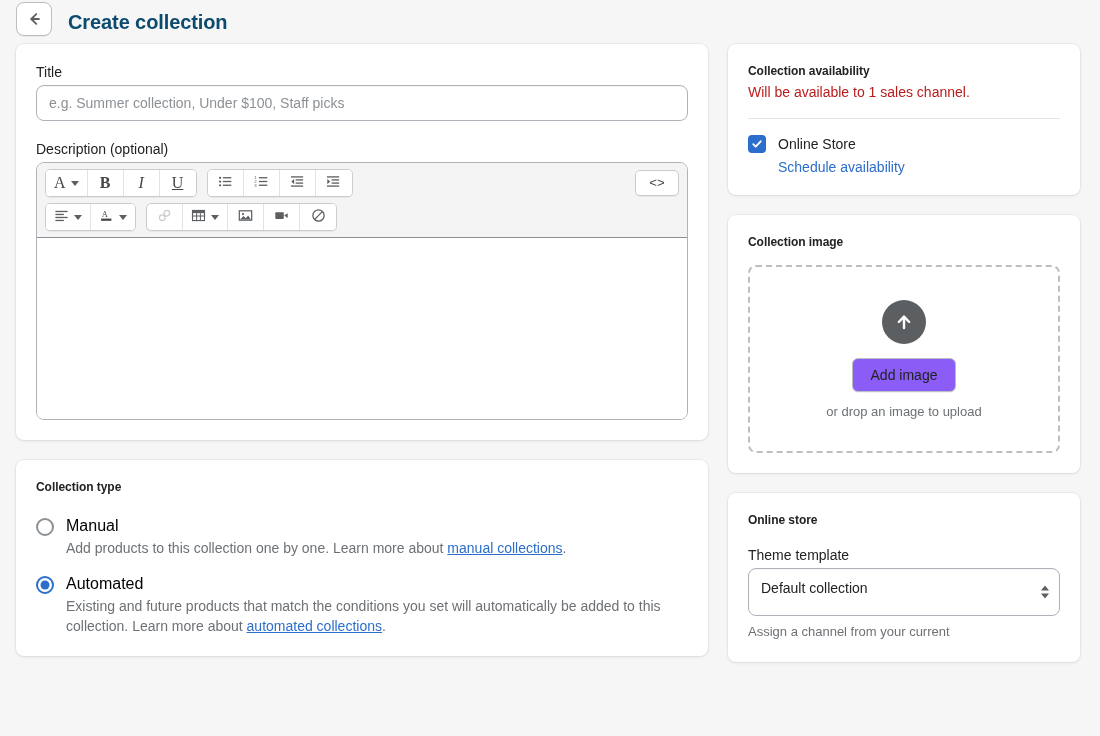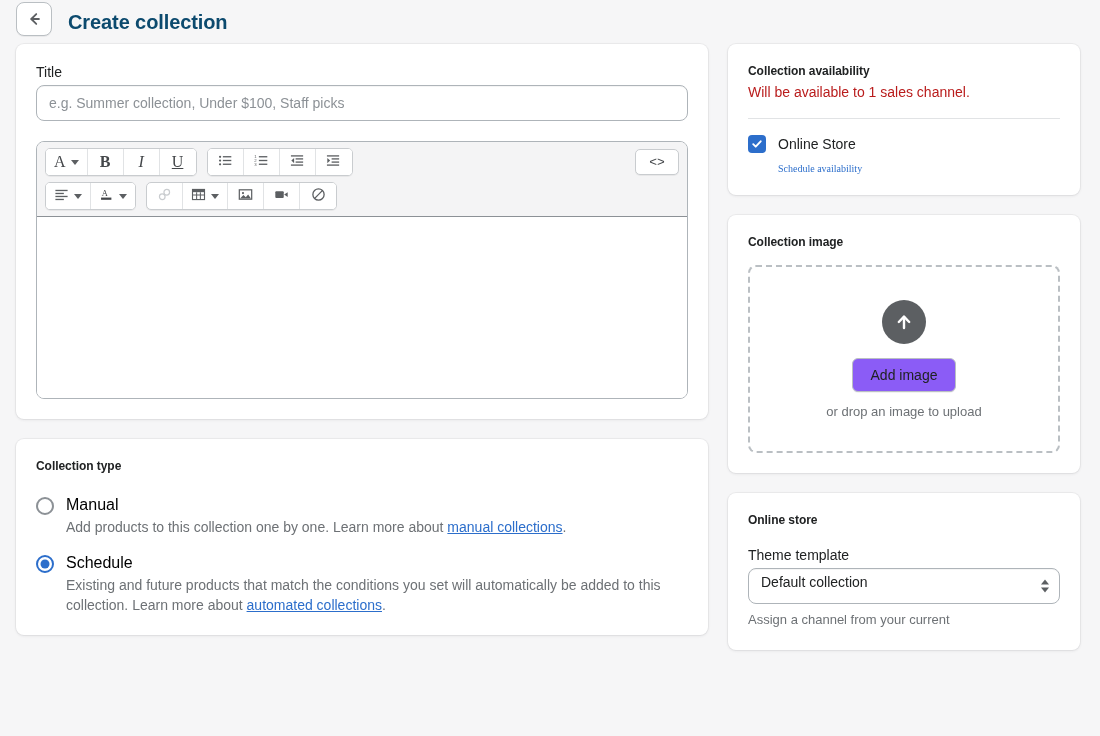--- a/index.html
+++ b/index.html
@@ -245,22 +245,21 @@
   }
   .link {
     color: #2c6ecb;
     text-decoration: underline;
     cursor: pointer;
   }
   .link-plain {
     color: #2c6ecb;
     text-decoration: none;
     cursor: pointer;
-    font-size: 10px;
-    font-family: Liberation Serif, serif;
+    font-size: 14px;
   }
 
   .opt-block { margin-bottom: 16px; }
   .opt-block:last-child { margin-bottom: 0; }
 
   
   .side-sub {
     font-size: 14px;
     color: #b91c1c;
     margin-top: 4px;
@@ -330,21 +329,21 @@
     margin-top: 12px;
   }
 
   
   .select-wrap {
     position: relative;
     margin-top: 5px;
   }
   .select-box {
     width: 100%;
-    height: 36px;
+    height: 48px;
     border: 1px solid #aeb4b9;
     border-radius: 8px;
     background: #ffffff;
     padding: 0 34px 8px 12px;
     font-family: "Liberation Sans", sans-serif;
     font-size: 14px;
     color: #202223;
     display: flex;
     align-items: center;
     cursor: pointer;
@@ -398,20 +397,21 @@
     <div class="col-main">
 
       <div class="card">
         <div class="card-pad">
 
           <label class="field-label">Title</label>
           <input class="text-input" type="text" placeholder="e.g. Summer collection, Under $100, Staff picks" style="">
 
           <div class="spacer-20"></div>
 
+          <label class="field-label">Description (optional)</label>
 
           <div class="editor">
             <div class="editor-toolbar">
 
               <div class="tb-row row1">
 
                 <div class="tb-group">
                   <button class="tb-btn">
                     <span class="glyph-a">A</span>
                     <span class="caret"></span>
@@ -571,21 +571,21 @@
               <span class="radio-label">Manual</span>
             </div>
             <div class="radio-help">
               <span>Add products to this collection one by one. Learn more about </span><span class="link">manual collections</span><span>.</span>
             </div>
           </div>
 
           <div class="opt-block">
             <div class="radio-row checked">
               <span class="radio-mark"></span>
-              <span class="radio-label">Schedule</span>
+              <span class="radio-label">Automated</span>
             </div>
             <div class="radio-help">
               <span>Existing and future products that match the conditions you set will automatically be added to this collection. Learn more about </span><span class="link">automated collections</span><span>.</span>
             </div>
           </div>
         </div>
       </div>
     </div>
 
     <div class="col-side">

